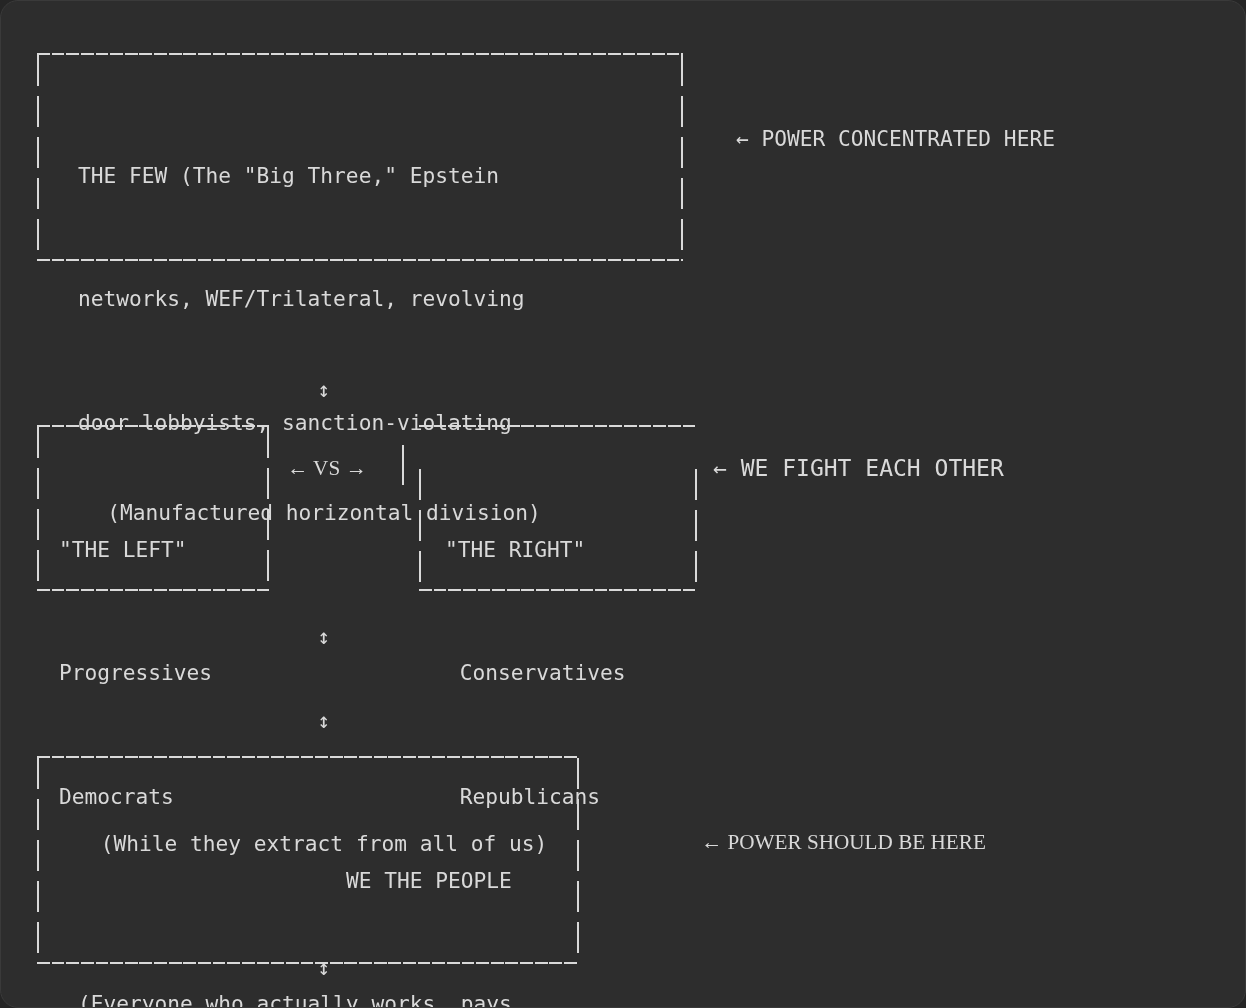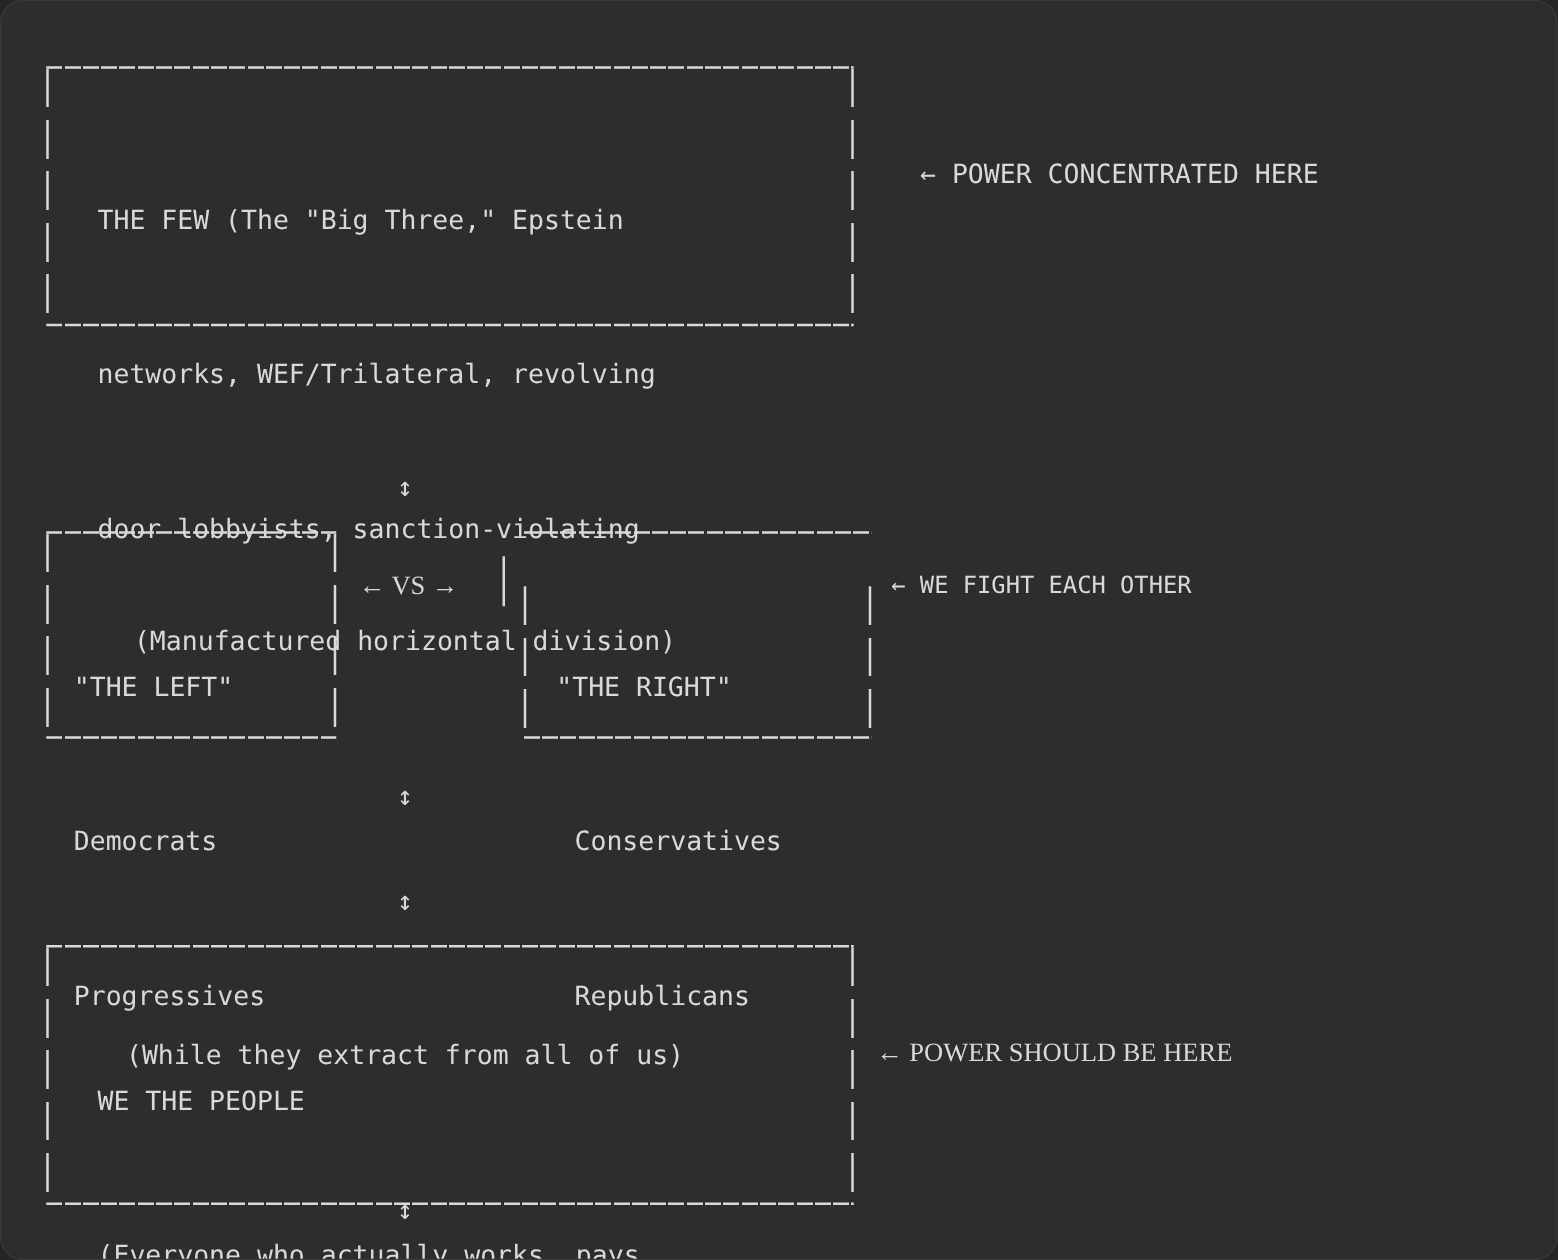--- a/index.html
+++ b/index.html
@@ -81,22 +81,22 @@
                 background:repeating-linear-gradient(to right,#d9d9d9 0 12.8px,transparent 12.8px 14.64px);"></div>
     <div style="position:absolute;left:0;top:2px;bottom:2px;width:2px;
                 background:repeating-linear-gradient(to bottom,#d9d9d9 0 31px,transparent 31px 41.1px);"></div>
     <div style="position:absolute;right:0;top:2px;bottom:2px;width:2px;
                 background:repeating-linear-gradient(to bottom,#d9d9d9 0 31px,transparent 31px 41.1px);"></div>
 
     <div class="box-text" style="position:absolute;left:22px;top:22px;color:#d9d9d9;
                 font-family:'DejaVu Sans Mono','Liberation Mono',monospace;
                 font-size:21.2px;line-height:41.1px;white-space:pre;">
       <span class="ascii-line">"THE LEFT"</span>
+      <span class="ascii-line">Progressives</span>
       <span class="ascii-line">Democrats</span>
-      <span class="ascii-line">Progressives</span>
     </div>
   </div>
 
   <div style="position:absolute;left:286px;top:453px;color:#d9d9d9;
               font-family:Liberation Serif, serif;
               font-size:21.2px;line-height:28px;white-space:pre;">← VS →</div>
 
   <div style="position:absolute;left:401px;top:444px;width:2px;height:40px;background:#d9d9d9;"></div>
 
   <div class="box box-right" style="position:absolute; left:418px; top:424px; width:278px; height:166px;">
@@ -113,31 +113,31 @@
                 font-family:'DejaVu Sans Mono','Liberation Mono',monospace;
                 font-size:21.2px;line-height:41.1px;white-space:pre;">
       <span class="ascii-line">"THE RIGHT"</span>
       <span class="ascii-line" style="padding-left:14.64px;display:block;">Conservatives</span>
       <span class="ascii-line" style="padding-left:14.64px;display:block;">Republicans</span>
     </div>
   </div>
 
   <div style="position:absolute;left:712px;top:453px;color:#d9d9d9;
               font-family:'DejaVu Sans Mono','Liberation Mono',monospace;
-              font-size:19px;line-height:28px;white-space:pre;">← WE FIGHT EACH OTHER</div>
+              font-size:23px;line-height:28px;white-space:pre;">← WE FIGHT EACH OTHER</div>
 
   <div style="position:absolute;left:36px;top:617px;width:646px;text-align:center;
               color:#d9d9d9;font-family:'DejaVu Sans Mono','Liberation Mono',monospace;
               font-size:21.2px;line-height:41.1px;white-space:pre;">
     <div style="position:relative;left:-36px;">↕</div>
     <div style="position:relative;left:-36px;">(While they extract from all of us)</div>
     <div style="position:relative;left:-36px;">↕</div>
   </div>
 
-  <div class="box box-people" style="position:absolute; left:36px; top:755px; width:646px; height:208px;">
+  <div class="box box-people" style="position:absolute; left:36px; top:755px; width:542px; height:208px;text-align:right;">
     <div style="position:absolute;left:0;top:0;width:100%;height:2px;
                 background:repeating-linear-gradient(to right,#d9d9d9 0 12.8px,transparent 12.8px 14.64px);"></div>
     <div style="position:absolute;left:0;bottom:0;width:100%;height:2px;
                 background:repeating-linear-gradient(to right,#d9d9d9 0 12.8px,transparent 12.8px 14.64px);"></div>
     <div style="position:absolute;left:0;top:2px;bottom:2px;width:2px;
                 background:repeating-linear-gradient(to bottom,#d9d9d9 0 31px,transparent 31px 41.1px);"></div>
     <div style="position:absolute;right:0;top:2px;bottom:2px;width:2px;
                 background:repeating-linear-gradient(to bottom,#d9d9d9 0 31px,transparent 31px 41.1px);"></div>
 
     <div class="box-text" style="position:absolute;left:41px;top:22px;color:#d9d9d9;

